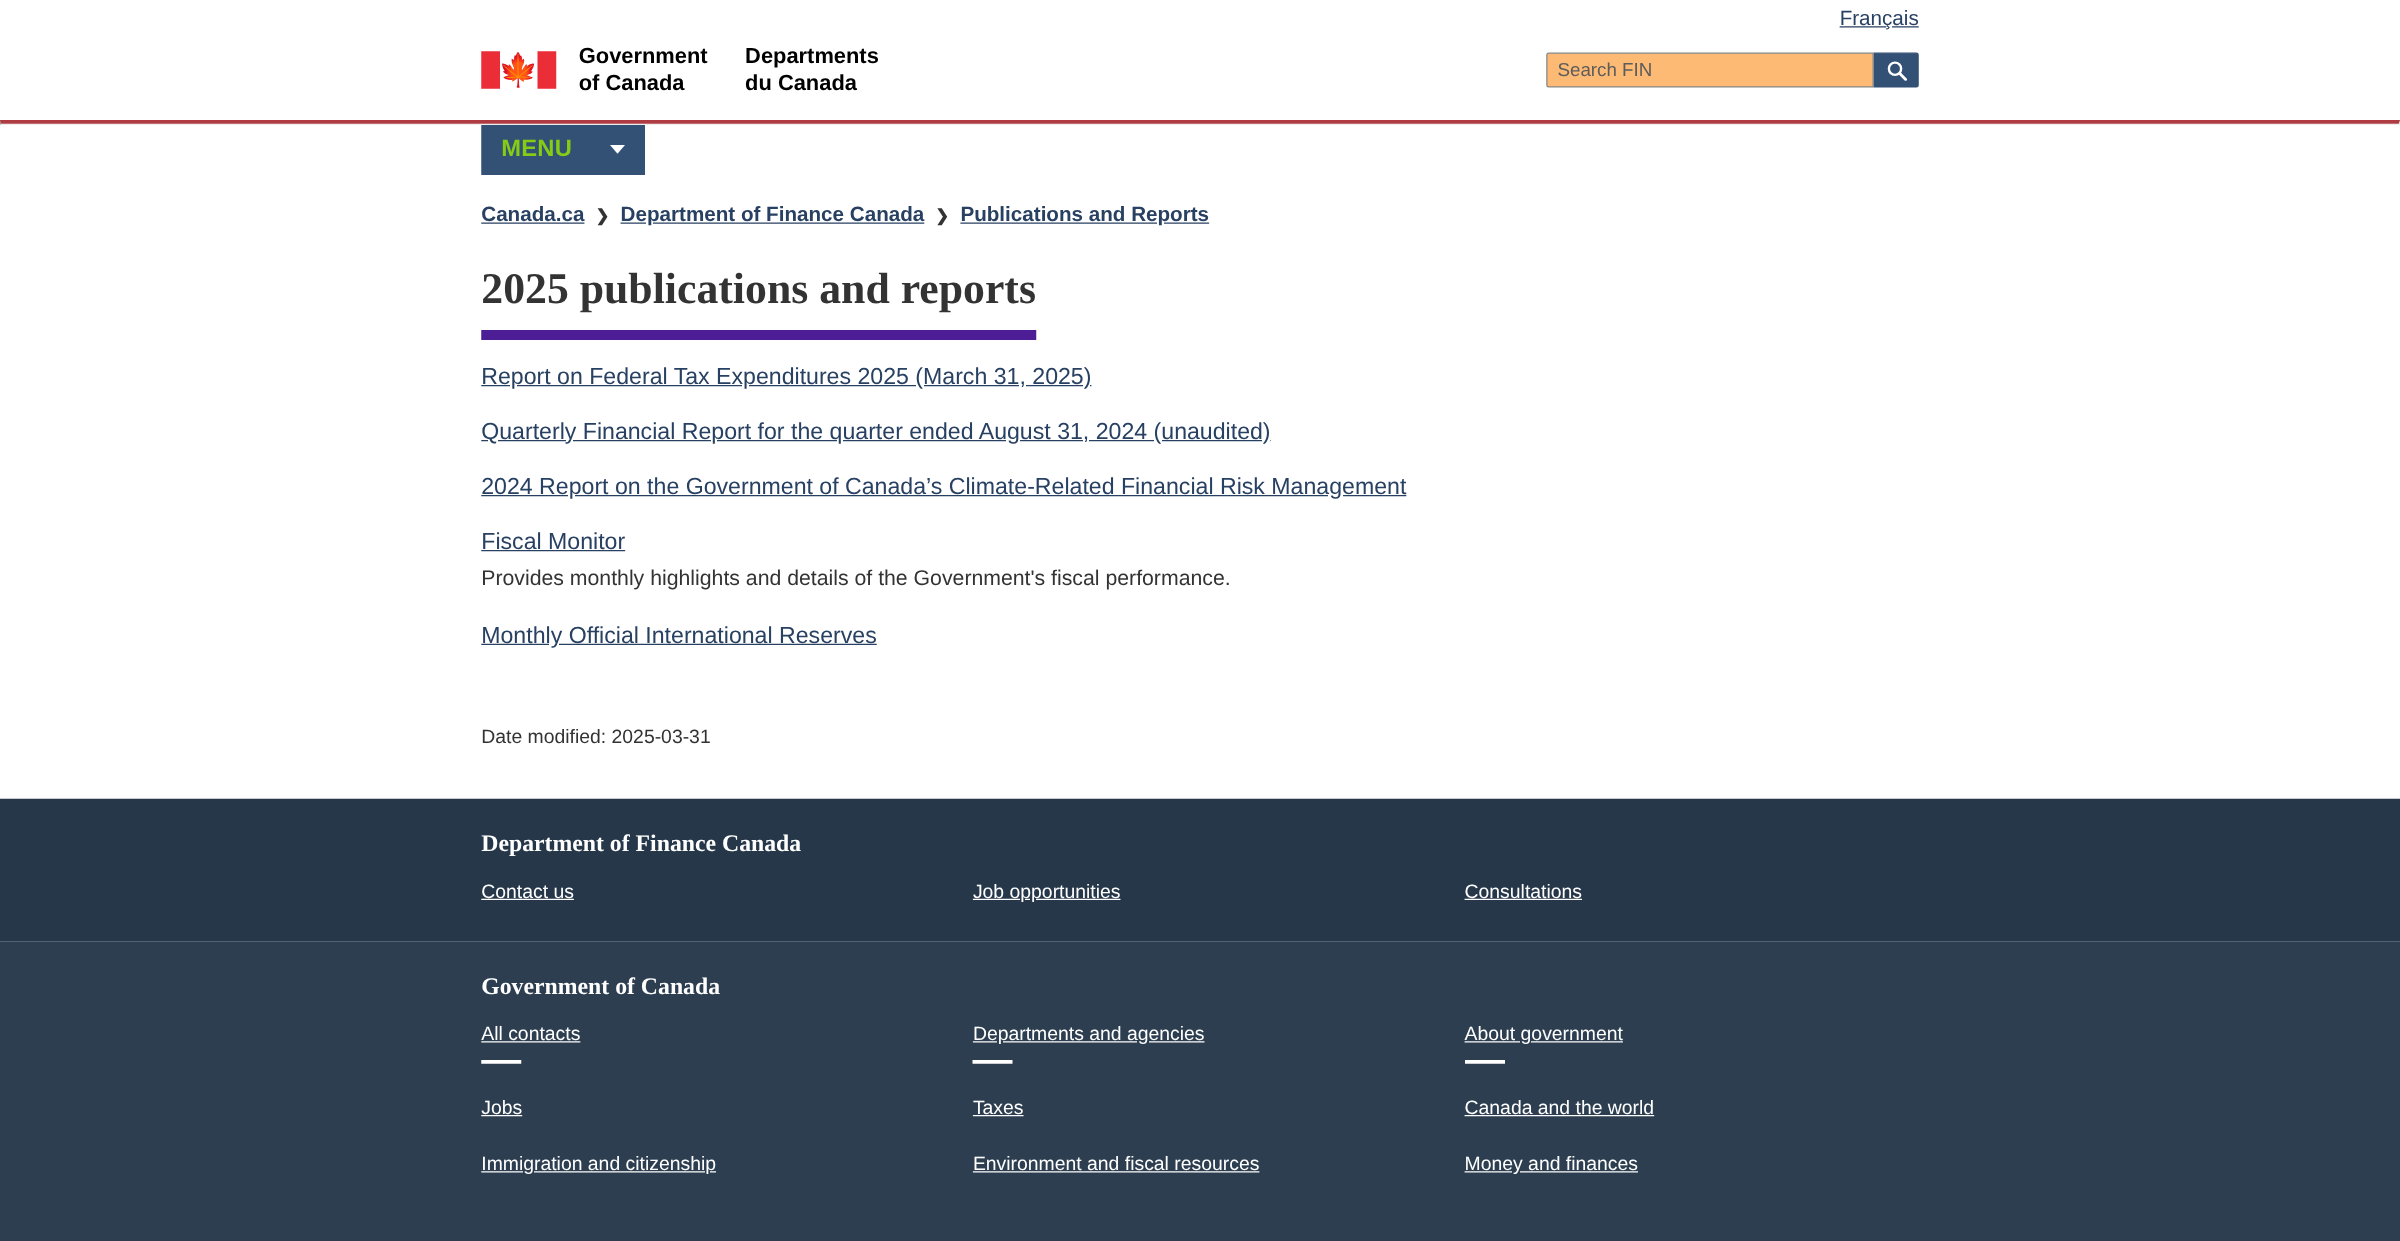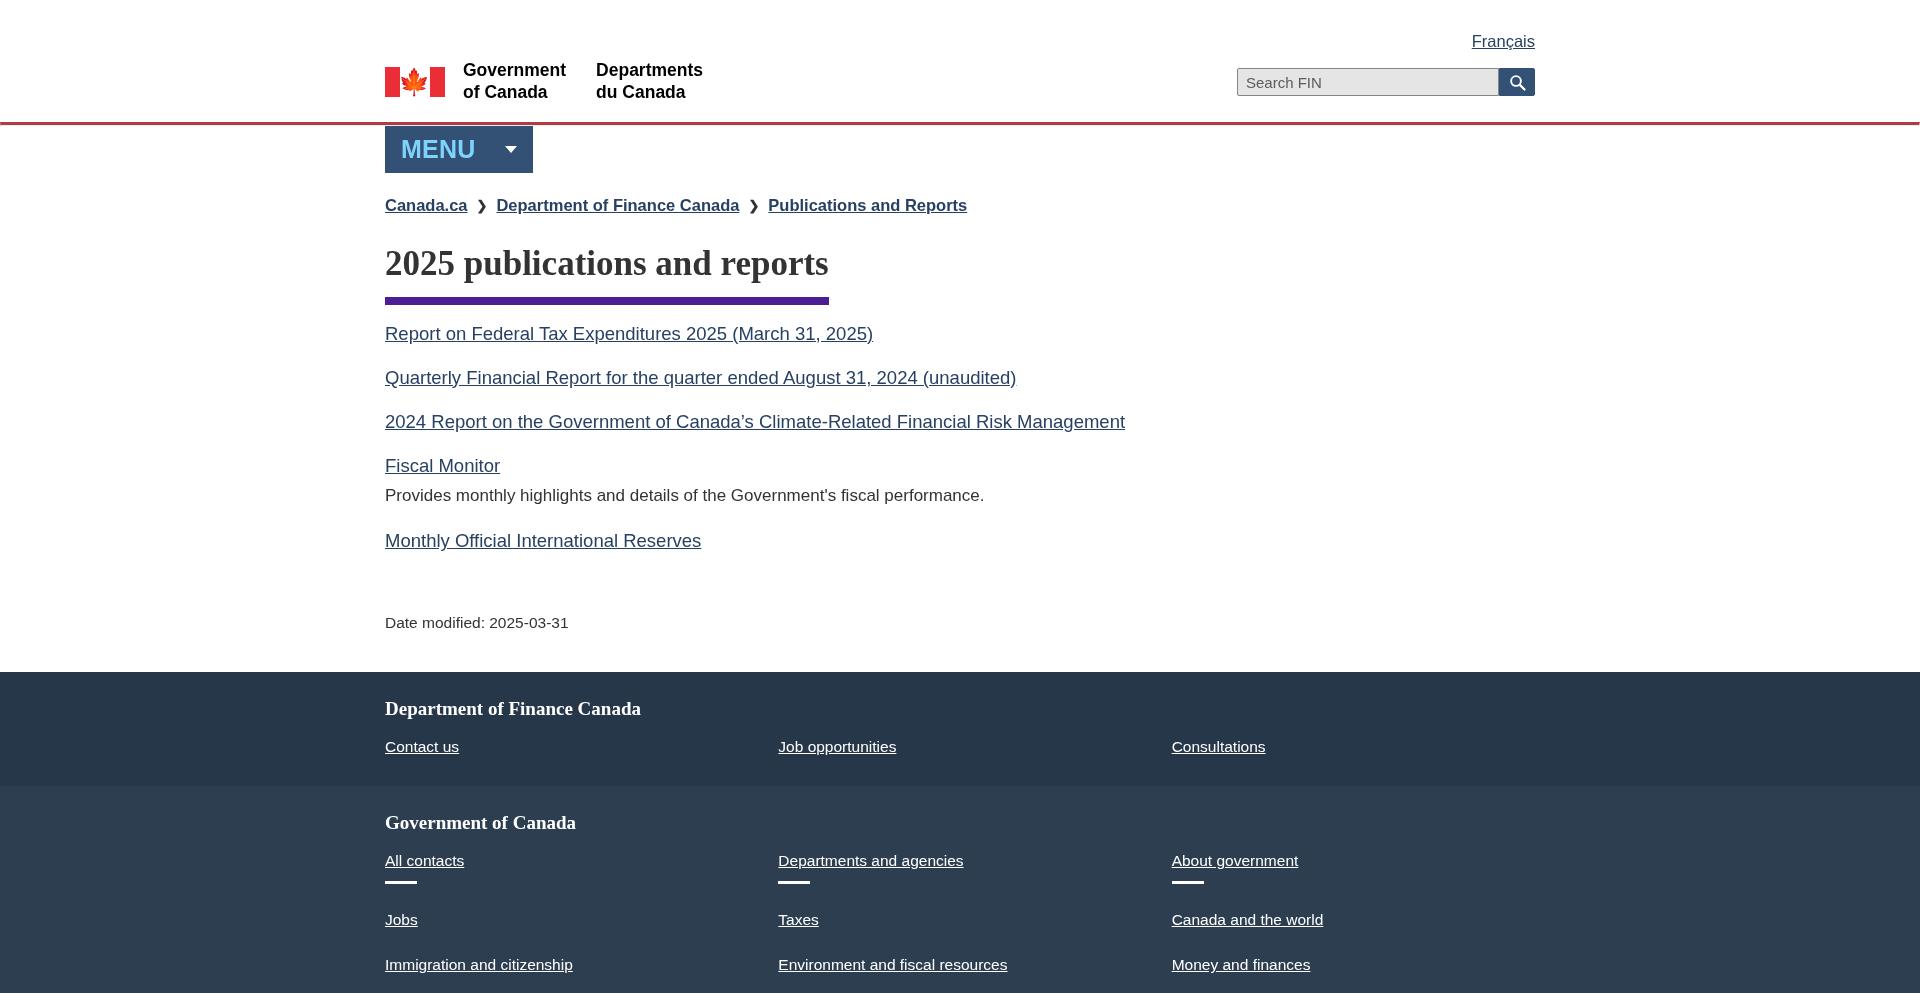--- a/index.html
+++ b/index.html
@@ -9,21 +9,21 @@
     width: 1920px;
     background: #fff;
     font-family: "Liberation Sans", sans-serif;
     color: #333;
   }
   a { color: #284162; text-decoration: underline; }
 
   
   .gc-header {
     background: #fff;
-    padding-top: 26px;
+    padding-top: 0;
   }
   .lang-row {
     max-width: 1180px;
     margin: 0 auto;
     padding: 0 15px;
     text-align: right;
     height: 30px;
   }
   .lang-row a {
     font-size: 16.5px;
@@ -75,21 +75,21 @@
     margin-top: 8px;
   }
   .search-input {
     width: 262px;
     height: 28px;
     border: 1px solid #868686;
     padding: 2px 8px;
     font-size: 15px;
     font-family: "Liberation Sans", sans-serif;
     color: #333;
-    background: #e5e5e5;
+    background: #fdba74;
     border-radius: 2px 0 0 2px;
   }
   .search-input::placeholder { color: #5c5c5c; }
   .search-btn {
     width: 36px; height: 28px;
     background: #335075;
     border: 1px solid #335075;
     border-radius: 0 2px 2px 0;
     color: #fff;
     cursor: pointer;
@@ -108,23 +108,23 @@
     background: #fff;
     border-bottom: 1px solid #fff;
   }
   .menu-inner {
     max-width: 1180px;
     margin: 0 auto;
     padding: 0 15px;
   }
   .menu-btn {
     background: #335075;
-    color: #7dd3fc;
+    color: #84cc16;
     border: 0;
-    font-size: 25px;
+    font-size: 19px;
     font-weight: bold;
     font-family: "Liberation Sans", sans-serif;
     padding: 9px 16px;
     min-width: 127px;
     text-align: left;
     display: inline-flex;
     align-items: center;
     gap: 30px;
     cursor: pointer;
     letter-spacing: .2px;

